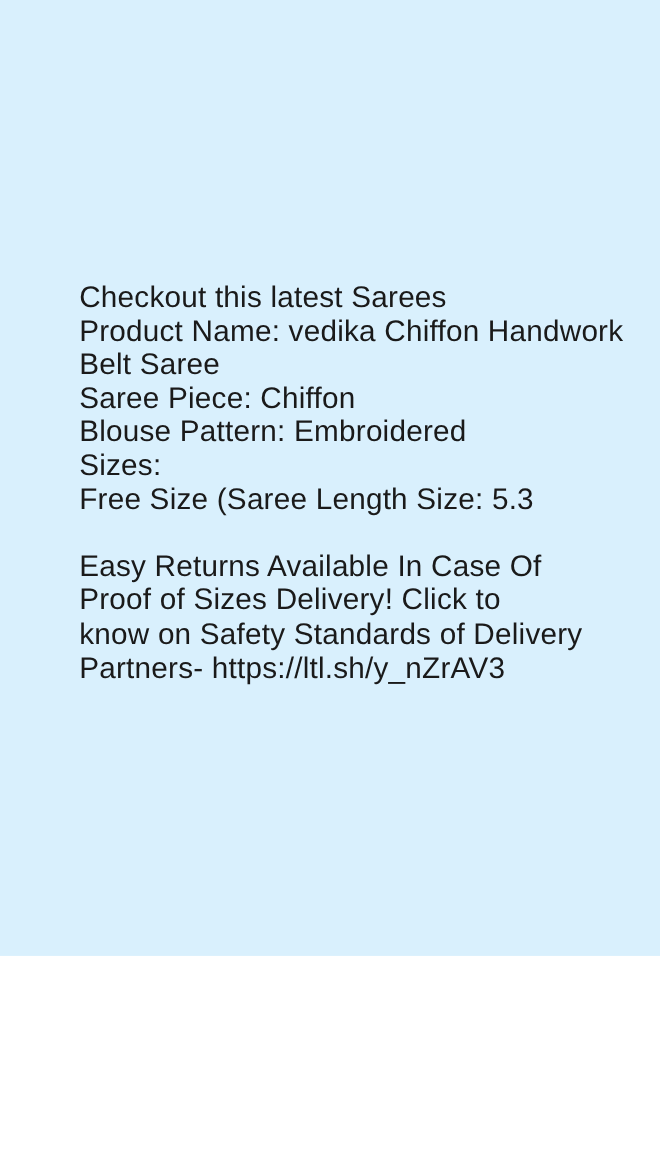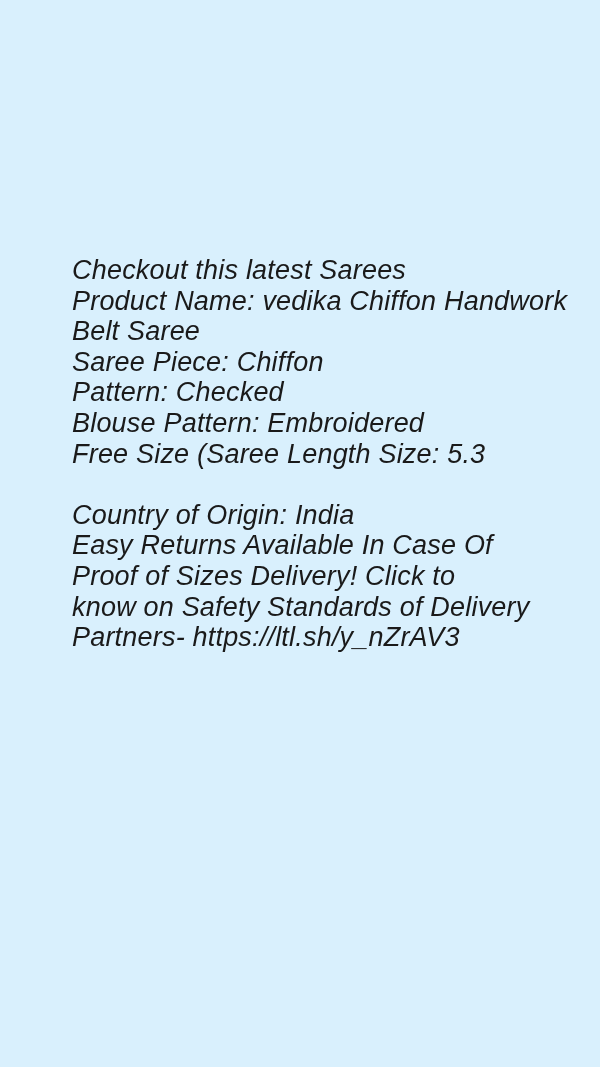--- a/index.html
+++ b/index.html
@@ -2,24 +2,23 @@
 <html><head>
 <meta charset="utf-8">
 <style>
   html, body {
     margin: 0;
     padding: 0;
   }
   .canvas {
     position: relative;
     width: 600px;
-    height: 1067px;
+    height: 869px;
     overflow: hidden;
     background: #d9f0fd; 
-    font-style: italic;
   }
   .text-block {
     position: absolute;
     left: 72px;
     top: 255px;
     width: 480px;
     font-family: "Liberation Sans", sans-serif;
     font-size: 27px;
     font-weight: 400;
     line-height: 30.6px;
@@ -33,23 +32,22 @@
 </style>
 </head>
 <body>
 
 <div class="canvas" style="background: rgb(217, 240, 253);">
   <div class="text-block" style="color: rgb(26, 26, 26);">
     <div class="line">Checkout this latest Sarees</div>
     <div class="line">Product Name: vedika Chiffon Handwork</div>
     <div class="line">Belt Saree</div>
     <div class="line">Saree Piece: Chiffon</div>
-    <div class="line">Pattern: Checked</div>
     <div class="line">Blouse Pattern: Embroidered</div>
+    <div class="line">Sizes:</div>
     <div class="line">Free Size (Saree Length Size: 5.3</div>
     <div class="line"></div>
-    <div class="line">Country of Origin: India</div>
     <div class="line">Easy Returns Available In Case Of</div>
     <div class="line">Proof of Sizes Delivery! Click to</div>
     <div class="line">know on Safety Standards of Delivery</div>
     <div class="line">Partners- https://ltl.sh/y_nZrAV3</div>
   </div>
 </div>
 
 </body></html>

